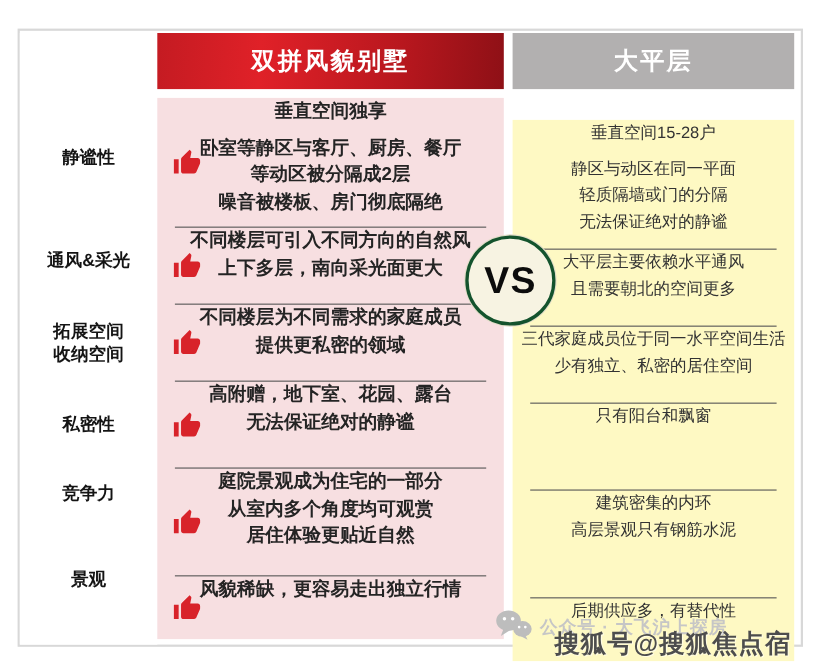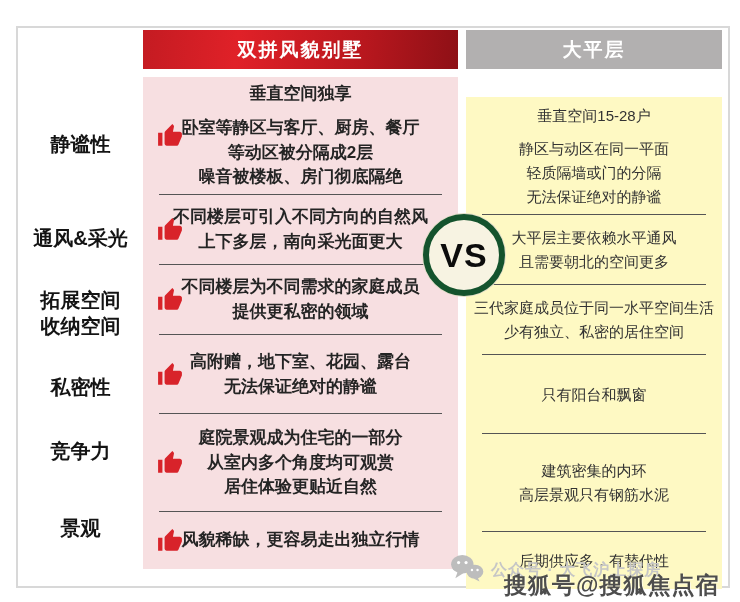--- a/index.html
+++ b/index.html
@@ -14,56 +14,56 @@
     display:flex;padding-top:2px;box-sizing:content-box;
   }
   
   .col-labels{width:125px;flex:none;background:#ffffff;}
   .col-left{width:315px;flex:none;}
   .col-gap{width:8px;flex:none;}
   .col-right{width:256px;flex:none;}
   .label-spacer{height:55px;}
   
   .head{
-    height:39px;display:flex;align-items:center;justify-content:center;
-    color:#ffffff;font-size:19px;font-weight:700;letter-spacing:2px;
+    height:51px;display:flex;align-items:center;justify-content:center;
+    color:#ffffff;font-size:22px;font-weight:700;letter-spacing:2px;
   }
   .head.red{background:linear-gradient(95deg,#c41b22 0%,#e02128 30%,#b8171e 70%,#8e1016 100%);}
   .head.gray{background:#b2b0b0;}
   
   .body{margin-top:8px;}
   .body.pink{background:#f7dfe1;}
   .body.grayb{background:#fef9c3;margin-top:28px;}
-  .cell{position:relative;display:flex;align-items:center;justify-content:center;}
+  .cell{position:relative;display:flex;align-items:flex-start;justify-content:center;}
   .r1{height:118px}.r2{height:70px}.r3{height:70px}.r4{height:79px}.r5{height:98px}.r6{height:57px}
   .body .cell:not(:last-child)::after{
     content:"";position:absolute;left:16px;right:16px;bottom:0;height:1px;background:#555555;
   }
   
   .label-cell{
     display:flex;align-items:center;justify-content:center;text-align:center;
-    font-size:20px;font-weight:700;color:#141414;white-space:pre-line;line-height:1.3;
+    font-size:16px;font-weight:700;color:#141414;white-space:pre-line;line-height:1.3;
   }
   
   .txt{width:100%;text-align:center;padding:0 8px;box-sizing:border-box;}
   .lead{white-space:pre-line;margin-bottom:9px;}
   .lead:empty{display:none;margin:0;}
   .lines{white-space:pre-line;}
   .col-left .txt{font-size:17px;font-weight:600;color:#242424;line-height:1.45;}
   .col-right .txt{font-size:15px;font-weight:500;color:#333333;line-height:1.6;}
   
   .thumb{
     position:absolute;left:13px;top:50%;transform:translateY(-50%);
     width:28px;height:28px;display:flex;align-items:center;justify-content:center;
   }
   .thumb svg{width:26px;height:26px;fill:#d8232a;}
   
   .vs{
     position:absolute;left:405px;top:186px;width:82px;height:82px;border-radius:50%;
-    background:#f7f3e2;border:6px solid #14532d;box-shadow:0 0 0 1px #e2ddc8;
+    background:#f7f3e2;border:3px solid #14532d;box-shadow:0 0 0 1px #e2ddc8;
     display:flex;align-items:center;justify-content:center;box-sizing:border-box;
     font-size:34px;font-weight:900;color:#0c0c0c;letter-spacing:1px;z-index:5;
   }
   
   .wechat{
     position:absolute;left:450px;top:554px;display:flex;align-items:center;gap:7px;
     color:#c6c6c6;font-size:16px;font-weight:600;letter-spacing:1px;z-index:6;
   }
   .wx-icon svg{width:34px;height:28px;}
   .watermark{

